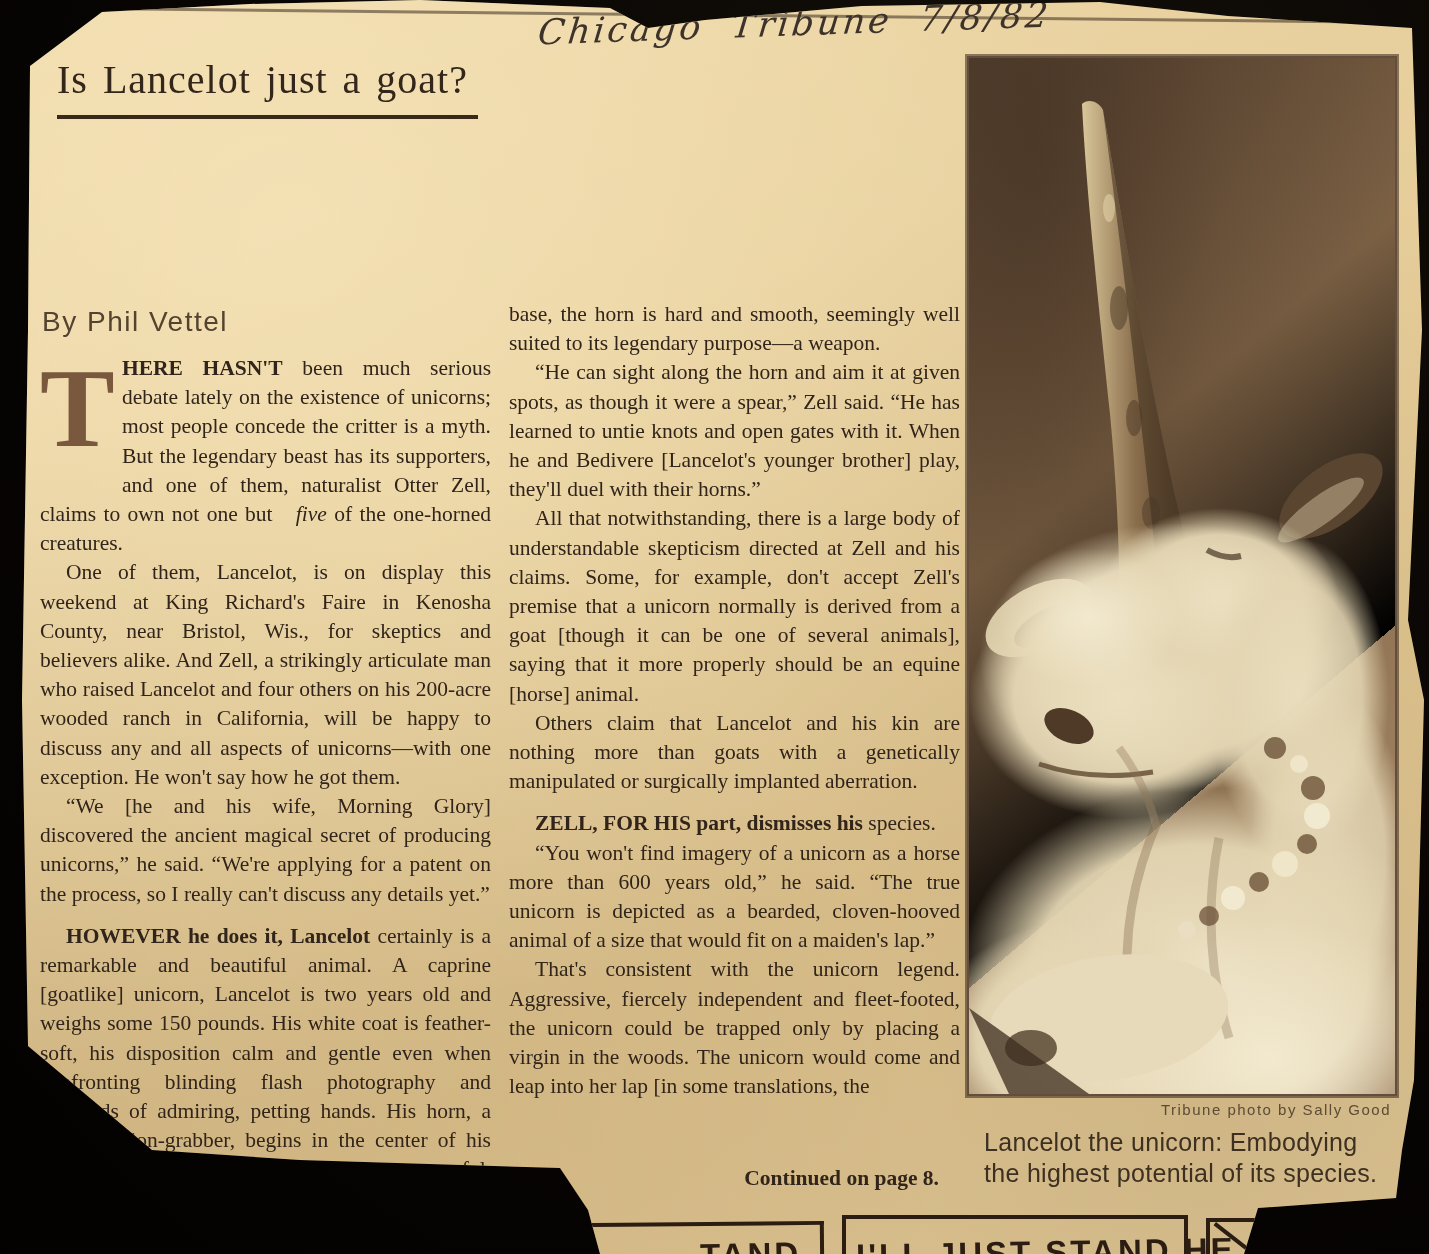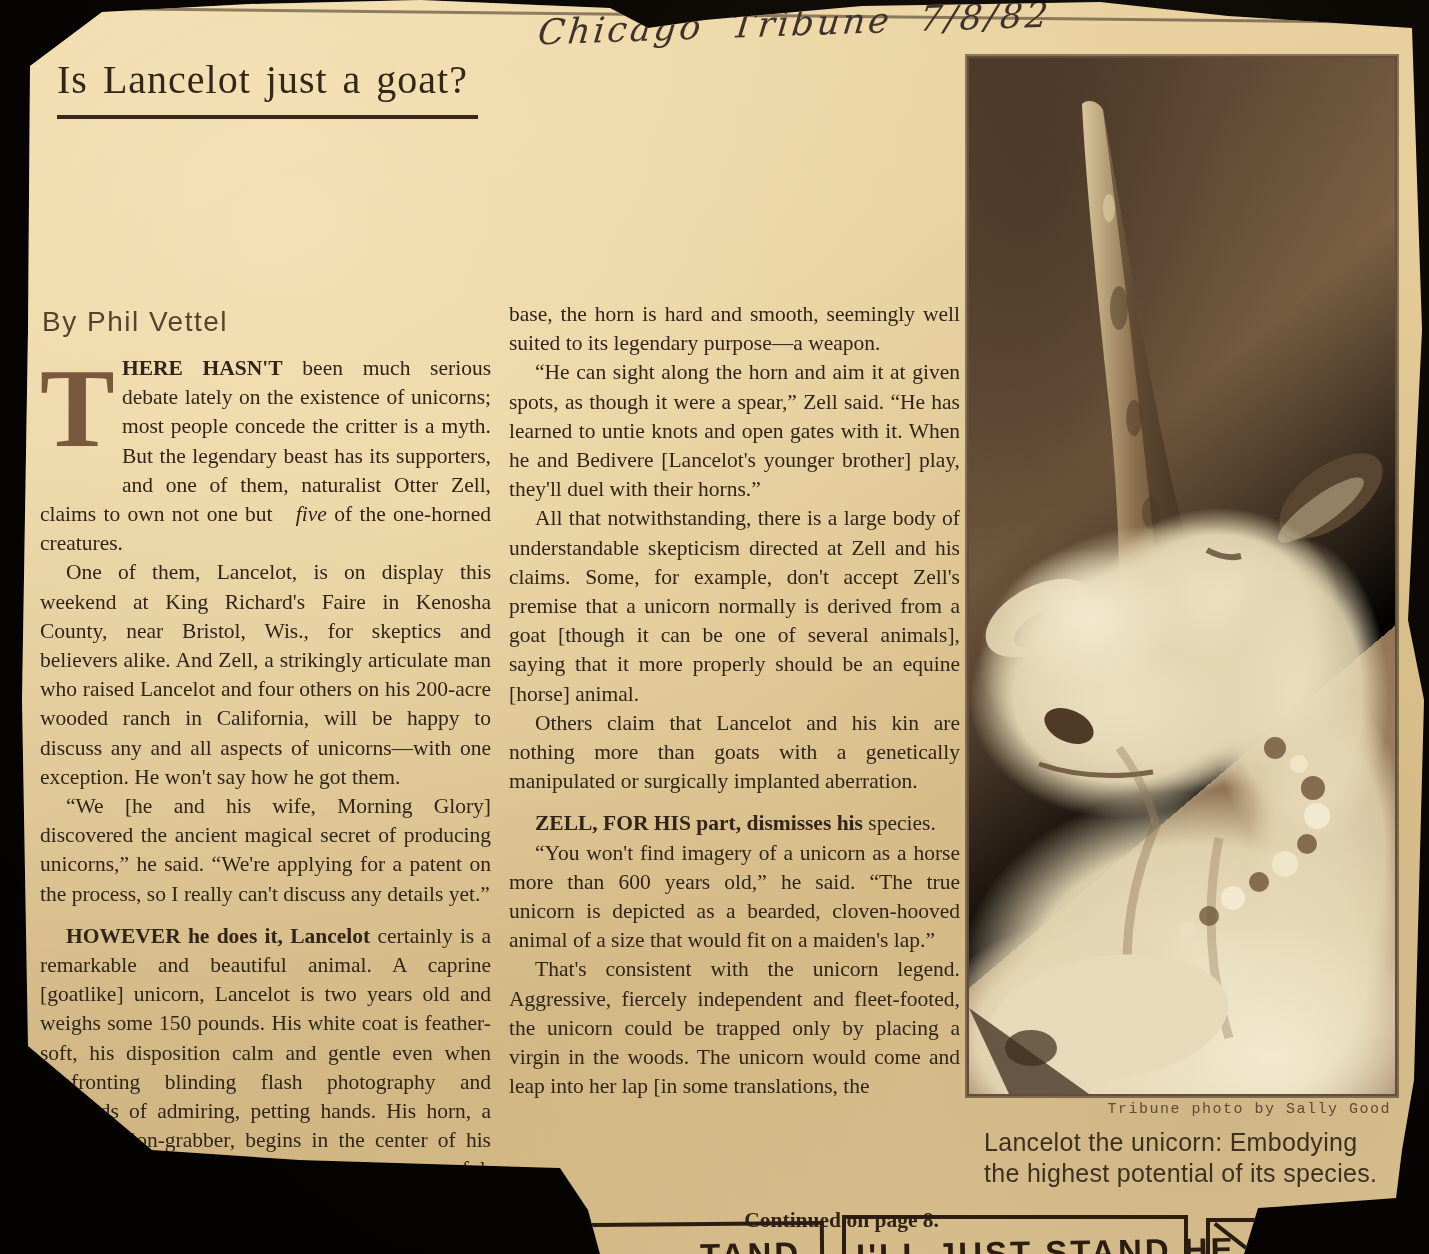--- a/index.html
+++ b/index.html
@@ -59,32 +59,32 @@
   .col p.gap-top{margin-top:13px;}
   .dropcap{
     float:left;width:72px;height:112px;margin:8px 10px 0 0;
     font-family:"Liberation Serif", serif;font-weight:bold;
     font-size:112px;line-height:92px;color:#7a583e;text-align:center;text-indent:0;
   }
   .lead{font-weight:bold;}
   .itw{font-style:italic;margin-left:16px;}
   .continued{
     position:absolute;left:509px;top:1166px;width:430px;text-align:right;
-    font-weight:bold;font-size:21.5px;color:#31241a;padding-right:18px;margin-top:42px;
+    font-weight:bold;font-size:21.5px;color:#31241a;padding-right:18px;
   }
   
   .photo{
     position:absolute;left:967px;top:56px;width:426px;height:1036px;
     border:2px solid #30221612;outline:2px solid #2e211586;
     background:#6a5140;overflow:hidden;
   }
   .photo svg{display:block;}
   .credit{
     position:absolute;left:965px;top:1101px;width:426px;text-align:right;
-    font-family:Liberation Mono, monospace;font-size:15px;color:#5d4b36;letter-spacing:1.5px;
+    font-family:Liberation Sans, sans-serif;font-size:15px;color:#5d4b36;letter-spacing:1.5px;
   }
   .caption{
     position:absolute;left:984px;top:1127px;width:416px;
     font-family:"Liberation Sans", sans-serif;font-size:25px;line-height:31px;color:#3d3021;
     letter-spacing:0.3px;
   }
   
   .comic-box{position:absolute;border:4px solid #2b1d12;border-bottom:none;background:transparent;}
   .comic1{left:566px;top:1222px;width:250px;height:40px;transform:rotate(-0.5deg);}
   .comic2{left:842px;top:1215px;width:338px;height:46px;}

